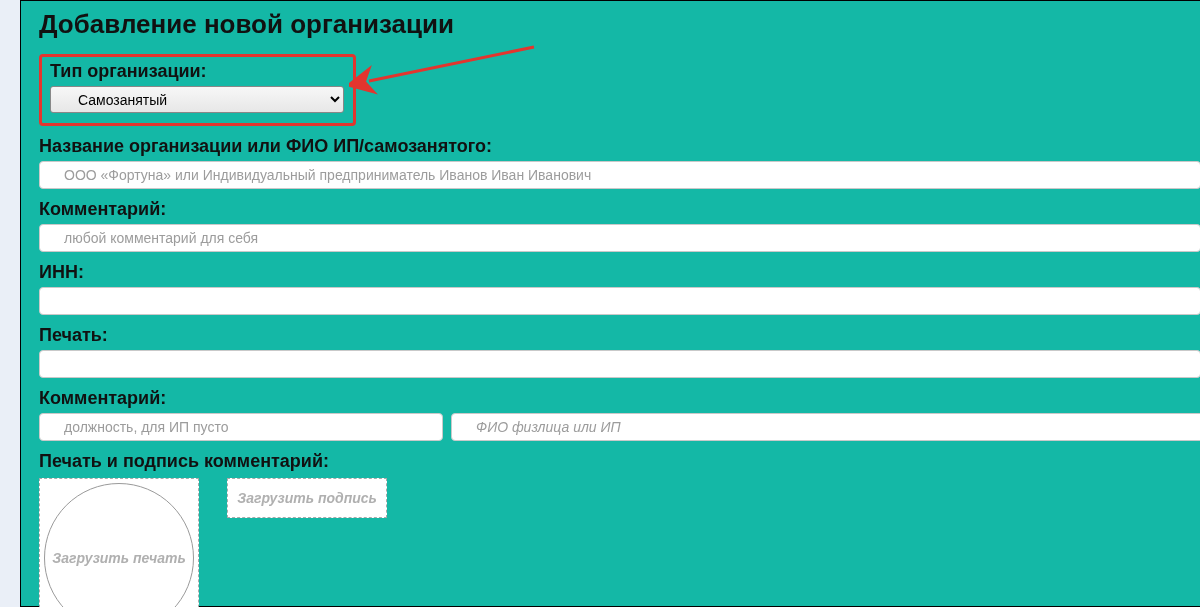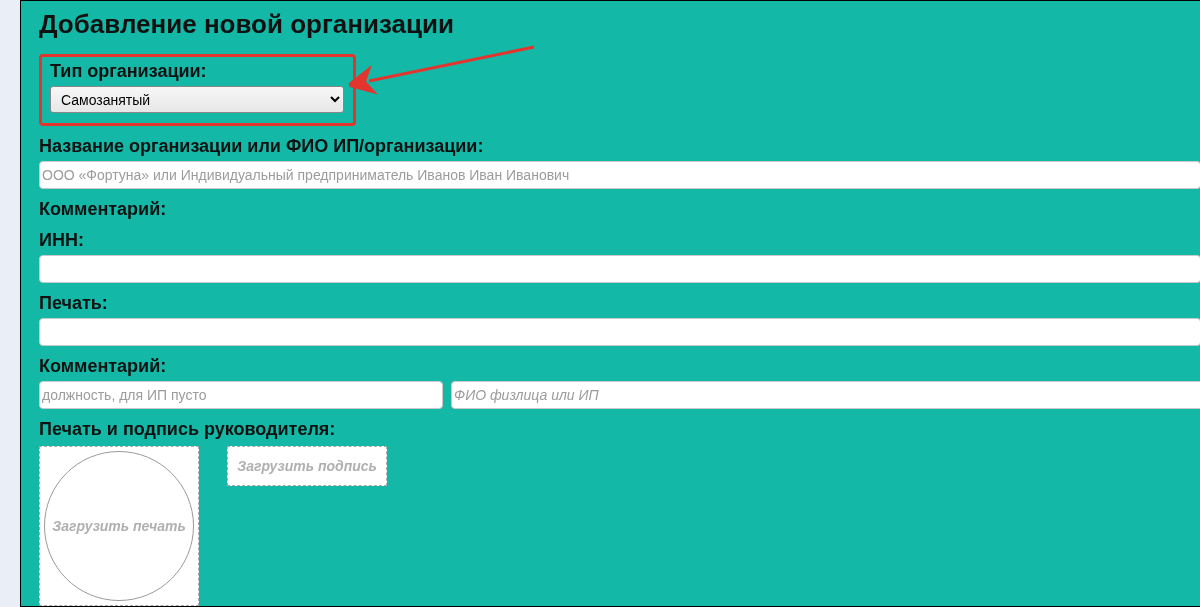--- a/index.html
+++ b/index.html
@@ -35,30 +35,30 @@
     border: 3px solid #e3352e;
     border-radius: 4px;
     padding: 4px 8px 10px 8px;
     display: inline-block;
     width: 317px;
   }
   select.org-type {
     width: 294px;
     height: 27px;
     font-size: 14px;
-    padding: 2px 6px;
+    padding: 2px 23px;
     border: 1px solid #888;
     border-radius: 3px;
     background: linear-gradient(#f7f7f7, #e7e7e7);
   }
   input.text-input {
     width: 100%;
     height: 28px;
     font-size: 14px;
-    padding: 2px 2px;
+    padding: 2px 24px;
     border: 1px solid #c9c9c9;
     border-radius: 4px;
     background: #fff;
     color: #333;
   }
   input.text-input::placeholder { color: #9c9c9c; }
   .row-two {
     display: flex;
     gap: 8px;
   }
@@ -131,26 +131,27 @@
   <div class="field-block">
     <div class="highlight-box">
       <span class="field-label">Тип организации:</span>
       <select class="org-type">
         <option>Самозанятый</option>
       </select>
     </div>
   </div>
 
   <div class="field-block">
-    <span class="field-label">Название организации или ФИО ИП/организации:</span>
+    <span class="field-label">Название организации или ФИО ИП/самозанятого:</span>
     <input class="text-input" type="text" placeholder="ООО «Фортуна» или Индивидуальный предприниматель Иванов Иван Иванович" style="">
   </div>
 
   <div class="field-block">
     <span class="field-label">Комментарий:</span>
+    <input class="text-input" type="text" placeholder="любой комментарий для себя" style="">
   </div>
 
   <div class="field-block">
     <span class="field-label">ИНН:</span>
     <input class="text-input" type="text" placeholder="" style="">
   </div>
 
   <div class="field-block">
     <span class="field-label">Печать:</span>
     <input class="text-input" type="text" placeholder="" style="">
@@ -158,21 +159,21 @@
 
   <div class="field-block">
     <span class="field-label">Комментарий:</span>
     <div class="row-two">
       <input class="text-input" type="text" placeholder="должность, для ИП пусто" style="">
       <input class="text-input" type="text" placeholder="ФИО физлица или ИП" style="">
     </div>
   </div>
 
   <div class="field-block">
-    <span class="field-label">Печать и подпись руководителя:</span>
+    <span class="field-label">Печать и подпись комментарий:</span>
     <div class="uploads">
       <div class="stamp-box">
         <div class="stamp-circle">
           <span class="upload-text">Загрузить печать</span>
         </div>
       </div>
       <div class="sign-box">
         <span class="upload-text">Загрузить подпись</span>
       </div>
     </div>

